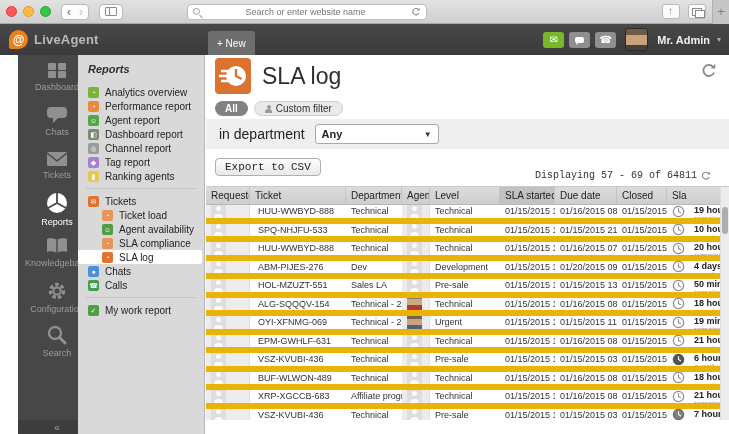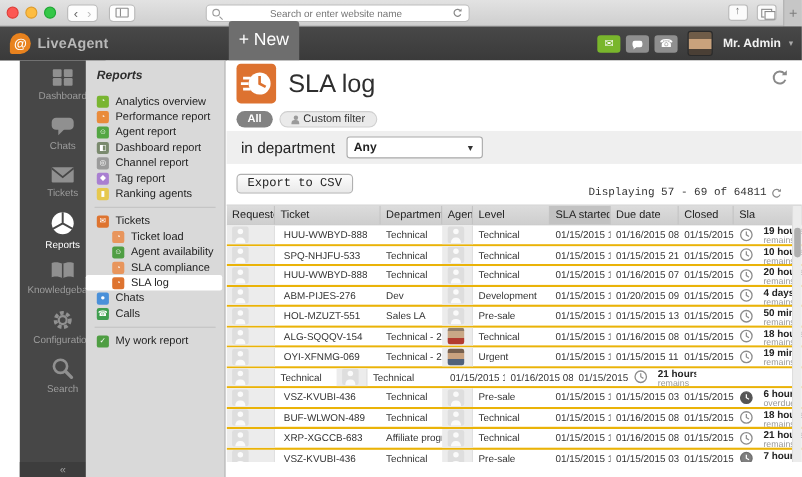--- a/index.html
+++ b/index.html
@@ -37,22 +37,22 @@
   .newtab-btn { width:17px; height:24px; background:#c6c6c6; border-left:1px solid #b0b0b0;
     color:#7d7d7d; font-size:13px; display:flex; align-items:center; justify-content:center; margin-right:-6px;}
 
   
   .app-header { position:absolute; top:24px; left:0; width:729px; height:31px;
     background:linear-gradient(#484848,#3a3a3a); display:flex; align-items:center; }
   .brand { display:flex; align-items:center; gap:6px; padding-left:9px; }
   .brand-bubble { width:19px; height:19px; background:#e8821e; border-radius:50% 50% 50% 2px;
     color:#fff; font-size:12px; font-weight:bold; display:flex; align-items:center; justify-content:center; }
   .brand-name { color:#b9b9b9; font-size:13px; font-weight:bold; letter-spacing:.2px; }
-  .new-btn { position:absolute; left:208px; bottom:0; height:36px; padding:0 9px;
-    background:#6e6e6e; border-radius:3px 3px 0 0; color:#fff; font-size:16px;
+  .new-btn { position:absolute; left:208px; bottom:0; height:24px; padding:0 9px;
+    background:#6e6e6e; border-radius:3px 3px 0 0; color:#fff; font-size:10px;
     display:flex; align-items:center; }
   .hdr-right { position:absolute; right:8px; top:0; height:31px; display:flex; align-items:center; gap:5px; }
   .hdr-ico { width:21px; height:16px; border-radius:3px; display:flex; align-items:center; justify-content:center;
     font-size:10px; color:#fff; }
   .hdr-ico.mail { background:#79b62c; }
   .hdr-ico.chat, .hdr-ico.phone { background:#8f8f8f; }
   .bubble-glyph { width:9px; height:6px; background:#fff; border-radius:2px; position:relative; }
   .bubble-glyph::after { content:""; position:absolute; left:1px; bottom:-2px; border:2px solid transparent; border-top-color:#fff; border-left-color:#fff; }
   .hdr-avatar { width:23px; height:23px; border-radius:3px; margin-left:4px;
     background:linear-gradient(180deg,#6f5c48 0 30%,#c9a27c 30% 75%,#4a3f35 75%); border:1px solid #2a2a2a; }
@@ -115,21 +115,21 @@
     border-top:1px solid #c9c9c9; }
   .thead { height:18px; display:flex; background:linear-gradient(#dcdcdc,#cecece);
     border-bottom:1px solid #b8b8b8; }
   .th { font-size:10px; color:#222; display:flex; align-items:center; padding-left:5px;
     border-right:1px solid #c3c3c3; overflow:hidden; white-space:nowrap; }
   .th.sorted { background:#c2c2c2; }
   .c-req{width:44px;} .c-ticket{width:96px;} .c-dept{width:56px;} .c-agent{width:28px;}
   .c-level{width:70px;} .c-start{width:55px;} .c-due{width:62px;} .c-closed{width:50px;}
   .c-slaicon{width:22px;} .c-slatext{width:40px;}
   .th.c-slaicon { border-right:none; }
-  .trow { height:18.5px; display:flex; align-items:stretch; border-bottom:2px solid #eab308; background:#fff; }
+  .trow { height:18.5px; display:flex; align-items:stretch; border-bottom:6px solid #eab308; background:#fff; }
   .cell { font-size:9px; color:#333; display:flex; align-items:center; padding-left:5px;
     overflow:hidden; white-space:nowrap; }
   .cell.c-ticket { padding-left:8px; }
   .cell.c-req, .cell.c-agent { background:#ececec; border-right:1px solid #e0e0e0; }
   .avatar { width:15px; height:15px; border-radius:2px; background:#dedede; position:relative; overflow:hidden; flex:none; }
   .avatar::before { content:""; position:absolute; top:2px; left:5px; width:5px; height:5px; border-radius:50%; background:#fafafa; }
   .avatar::after { content:""; position:absolute; bottom:0; left:3px; width:9px; height:5px; border-radius:4px 4px 0 0; background:#fafafa; }
   .avatar.photo-a { background:linear-gradient(180deg,#8d7b6a 0 22%,#c9a886 22% 62%,#b23b30 62%); }
   .avatar.photo-b { background:linear-gradient(180deg,#77604e 0 25%,#c9a27f 25% 65%,#50617a 65%); }
   .avatar.photo-a::before,.avatar.photo-a::after,.avatar.photo-b::before,.avatar.photo-b::after { display:none; }
@@ -562,20 +562,21 @@
           <div class="cell c-slatext">
             <span class="sla-v">19 mins</span>
             <span class="sla-u">remains</span>
           </div>
         </div>
 
         <div class="trow">
           <div class="cell c-req">
             <span class="avatar"></span>
           </div>
+          <div class="cell c-ticket">EPM-GWHLF-631</div>
           <div class="cell c-dept">Technical</div>
           <div class="cell c-agent">
             <span class="avatar"></span>
           </div>
           <div class="cell c-level">Technical</div>
           <div class="cell c-start">01/15/2015 10:0</div>
           <div class="cell c-due">01/16/2015 08:0</div>
           <div class="cell c-closed">01/15/2015 10:0</div>
           <div class="cell c-slaicon">
             <svg class="clock" viewBox="0 0 14 14">

